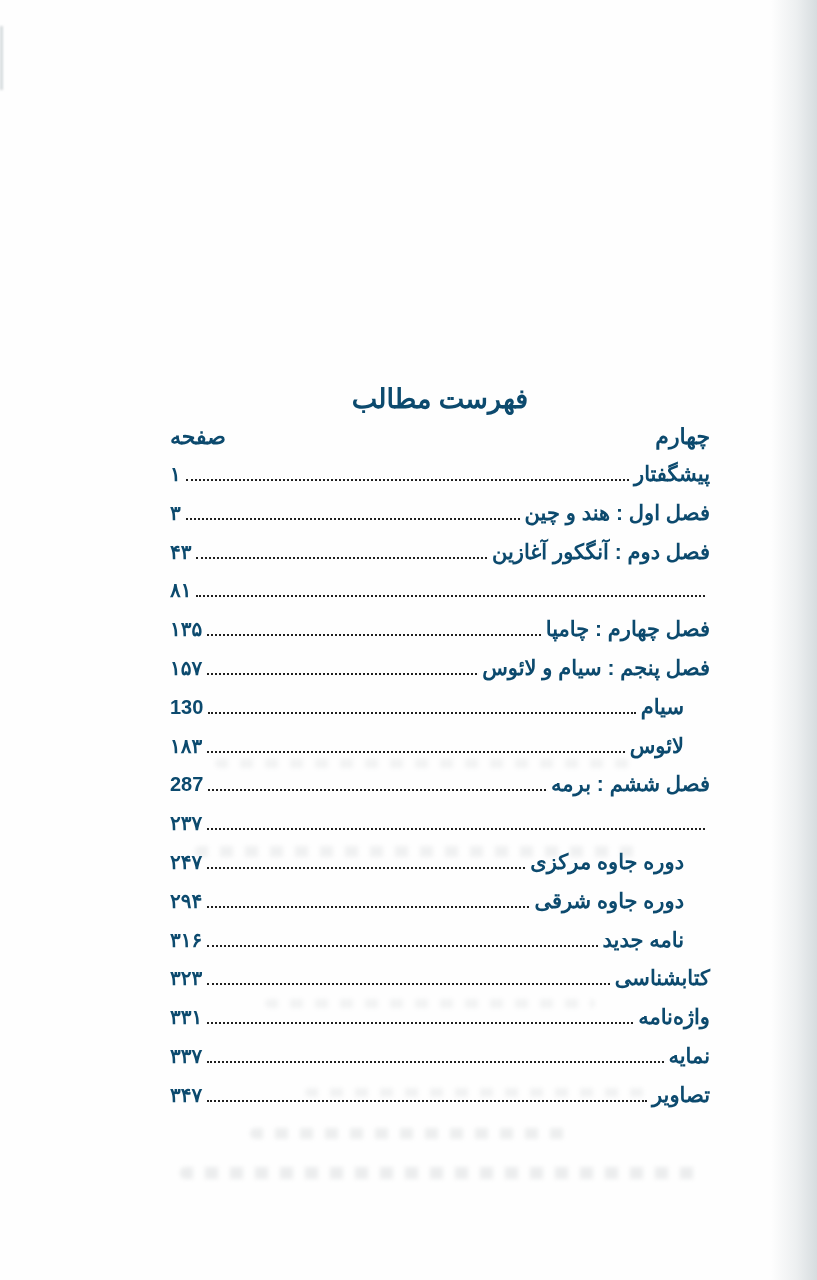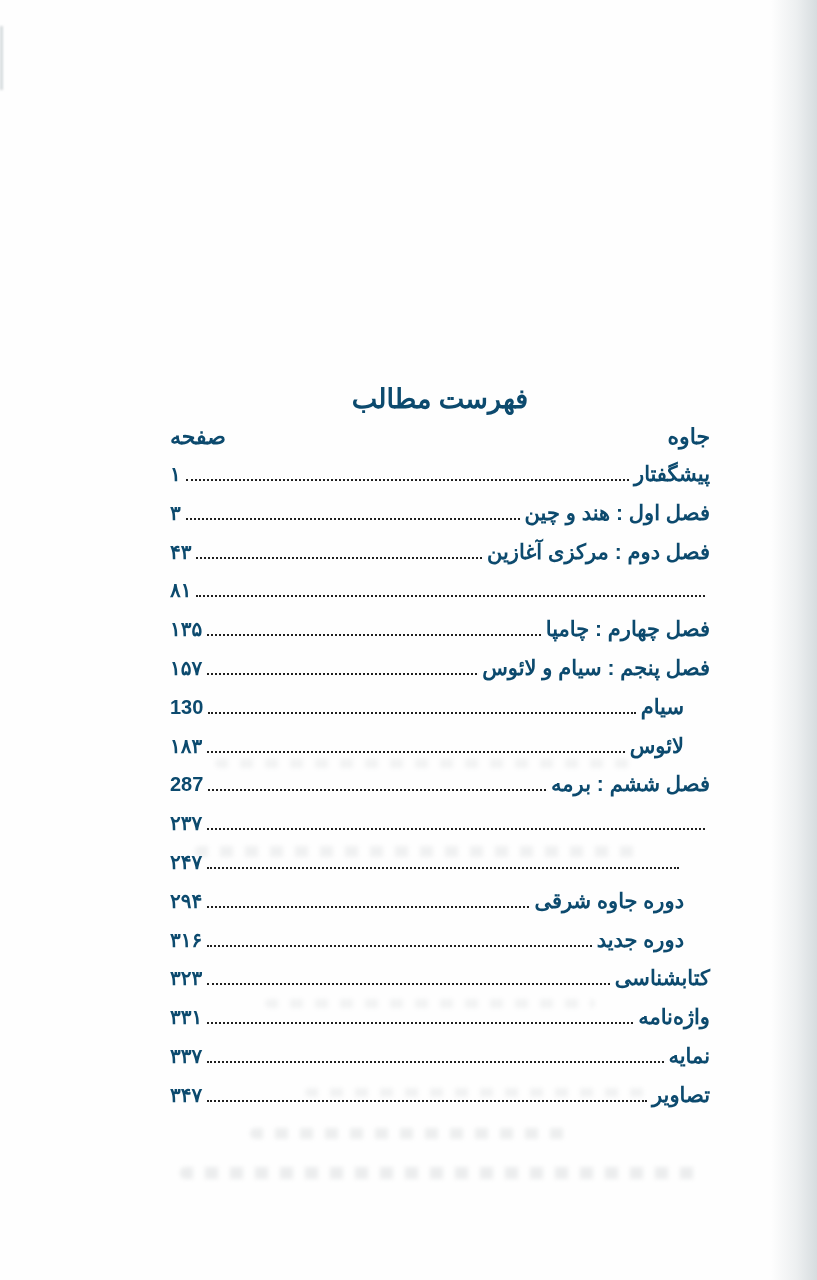--- a/index.html
+++ b/index.html
@@ -75,37 +75,37 @@
 </style>
 </head>
 <body>
 
 <div class="page">
 
   <div class="toc">
     <div class="toc-title">فهرست مطالب</div>
 
     <div class="toc-header">
-      <span>جاوه</span>
+      <span>چهارم</span>
       <span>صفحه</span>
     </div>
 
     <div class="toc-rows" id="toc-rows">
         <div class="toc-row">
           <span class="label">پیشگفتار</span>
           <span class="dots"></span>
           <span class="num">۱</span>
         </div>
         <div class="toc-row">
           <span class="label">فصل اول : هند و چین</span>
           <span class="dots"></span>
           <span class="num">۳</span>
         </div>
         <div class="toc-row">
-          <span class="label">فصل دوم : مرکزی آغازین</span>
+          <span class="label">فصل دوم : آنگکور آغازین</span>
           <span class="dots"></span>
           <span class="num">۴۳</span>
         </div>
         <div class="toc-row">
           <span class="dots"></span>
           <span class="num">۸۱</span>
         </div>
         <div class="toc-row">
           <span class="label">فصل چهارم : چامپا</span>
           <span class="dots"></span>
@@ -129,30 +129,31 @@
         <div class="toc-row">
           <span class="label">فصل ششم : برمه</span>
           <span class="dots"></span>
           <span class="num">287</span>
         </div>
         <div class="toc-row">
           <span class="dots"></span>
           <span class="num">۲۳۷</span>
         </div>
         <div class="toc-row indent">
+          <span class="label">دوره جاوه مرکزی</span>
           <span class="dots"></span>
           <span class="num">۲۴۷</span>
         </div>
         <div class="toc-row indent">
           <span class="label">دوره جاوه شرقی</span>
           <span class="dots"></span>
           <span class="num">۲۹۴</span>
         </div>
         <div class="toc-row indent">
-          <span class="label">دوره جدید</span>
+          <span class="label">نامه جدید</span>
           <span class="dots"></span>
           <span class="num">۳۱۶</span>
         </div>
         <div class="toc-row">
           <span class="label">کتابشناسی</span>
           <span class="dots"></span>
           <span class="num">۳۲۳</span>
         </div>
         <div class="toc-row">
           <span class="label">واژه‌نامه</span>

